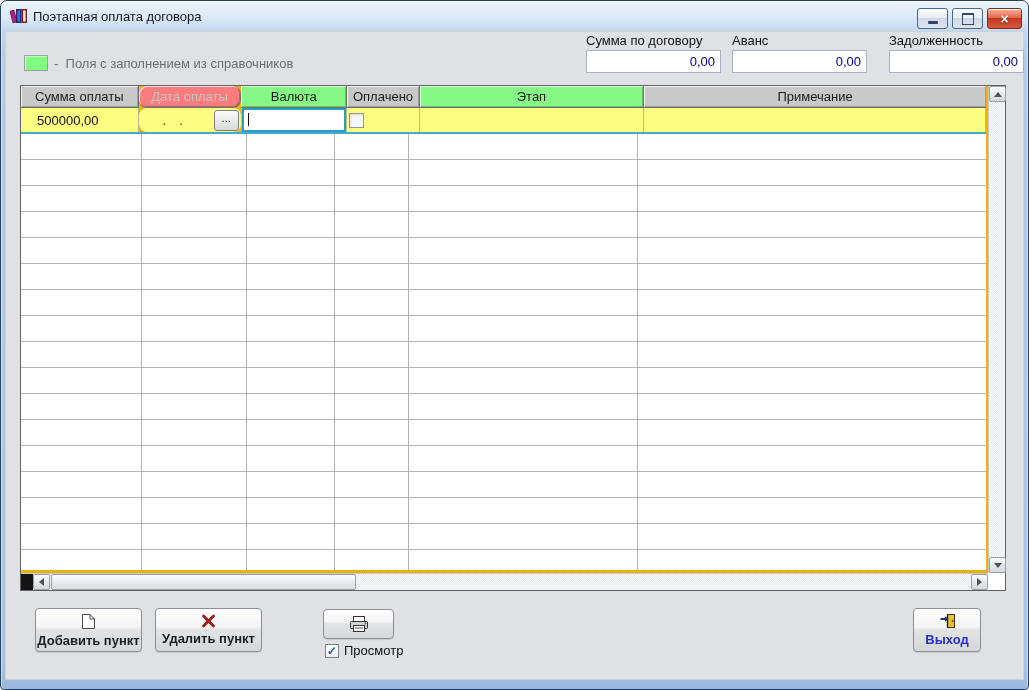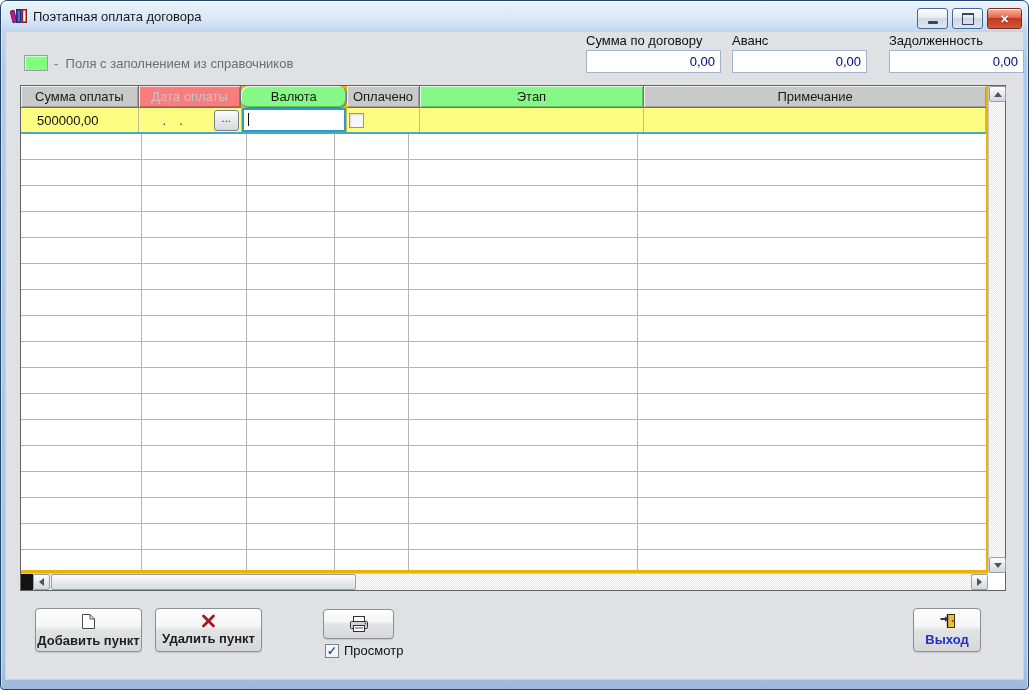--- a/index.html
+++ b/index.html
@@ -35,21 +35,21 @@
   .sf1{left:581px;} .sf2{left:727px;} .sf3{left:884px;}
   
   .grid{position:absolute;left:15px;top:54px;width:984px;height:504px;border:1px solid #5f6368;background:#eab308;}
   .ghead{position:absolute;left:0;top:0;height:22px;width:965px;display:flex;}
   .hcell{height:22px;box-sizing:border-box;border-right:1px solid #707070;border-bottom:1px solid #707070;
          font-size:13px;display:flex;align-items:center;justify-content:center;
          box-shadow:inset 1px 1px 0 rgba(255,255,255,.75), inset -1px -1px 0 rgba(0,0,0,.22);}
   .hc-gray{background:#c9c9c9;color:#1a1a1a;}
   .hc-red{background:#fa7c7c;color:#c9c4c4;}
   .hc-green{background:#85f885;color:#1a1a1a;}
-  .w1{width:120px;} .w2{width:105px;} .w3{width:108px;border-radius:8px;} .w4{width:74px;} .w5{width:229px;} .w6{width:349px;border-right:none;}
+  .w1{width:120px;} .w2{width:105px;border-radius:8px;} .w3{width:108px;} .w4{width:74px;} .w5{width:229px;} .w6{width:349px;border-right:none;}
   .grow1{position:absolute;left:0;top:22px;height:24px;width:965px;display:flex;
          border-bottom:2px solid #45aac9;}
   .rcell{height:24px;box-sizing:border-box;background:#fdfd82;border-right:1px solid #bdbd8e;position:relative;
          font-size:13px;color:#111;display:flex;align-items:center;}
   .rcell.amount{padding-left:16px;}
   .date-mask{padding-left:18px;color:#3a3a3a;white-space:pre;letter-spacing:2px;}
   .dots-btn{position:absolute;right:2px;top:2px;width:23px;height:19px;border:1px solid #7b7f85;border-radius:3px;
             background:linear-gradient(180deg,#fbfbfb,#e9eaec 50%,#d8dadd);font-size:11px;line-height:15px;
             text-align:center;color:#222;cursor:pointer;box-shadow:inset 0 1px 0 #fff;}
   .cur-editor{position:absolute;inset:0;background:#fff;border:2px solid #2e9dc3;box-sizing:border-box;}

